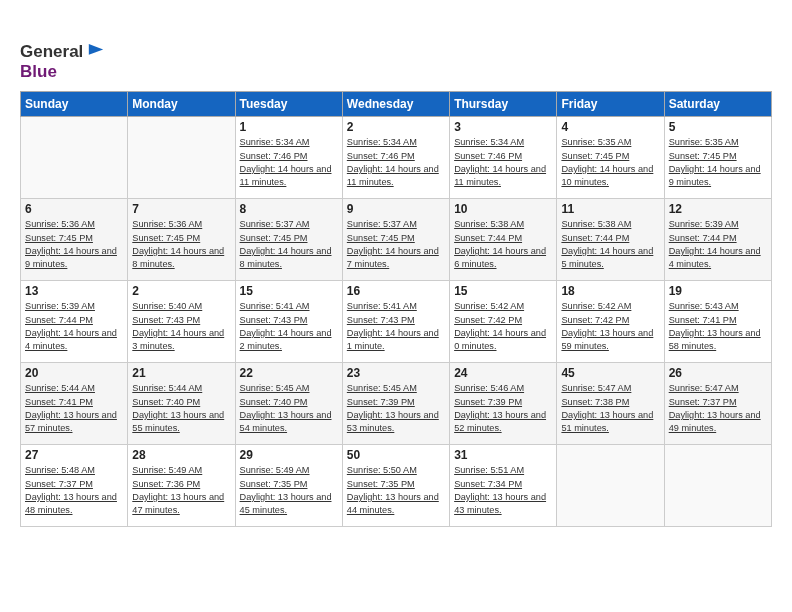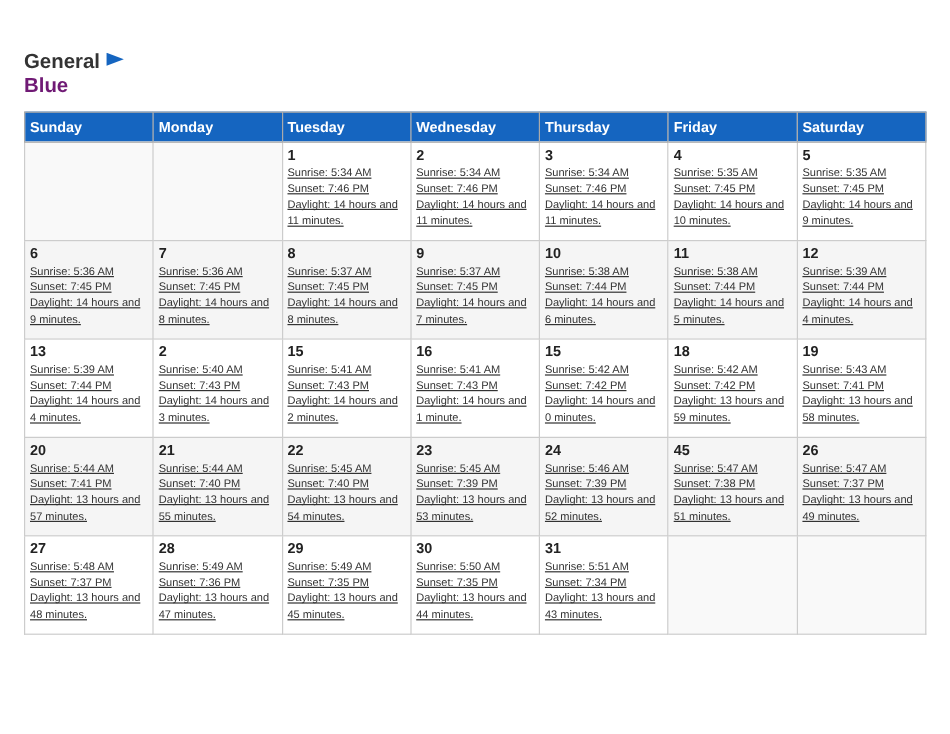--- a/index.html
+++ b/index.html
@@ -245,21 +245,21 @@
           </td>
           <td>
             <span class="day-number">28</span>
             <div class="day-info">Sunrise: 5:49 AM<br>Sunset: 7:36 PM<br>Daylight: 13 hours and 47 minutes.</div>
           </td>
           <td>
             <span class="day-number">29</span>
             <div class="day-info">Sunrise: 5:49 AM<br>Sunset: 7:35 PM<br>Daylight: 13 hours and 45 minutes.</div>
           </td>
           <td>
-            <span class="day-number">30</span>
+            <span class="day-number">50</span>
             <div class="day-info">Sunrise: 5:50 AM<br>Sunset: 7:35 PM<br>Daylight: 13 hours and 44 minutes.</div>
           </td>
           <td>
             <span class="day-number">31</span>
             <div class="day-info">Sunrise: 5:51 AM<br>Sunset: 7:34 PM<br>Daylight: 13 hours and 43 minutes.</div>
           </td>
           <td class="empty-cell"></td>
           <td class="empty-cell"></td>
         </tr>
       </tbody>

